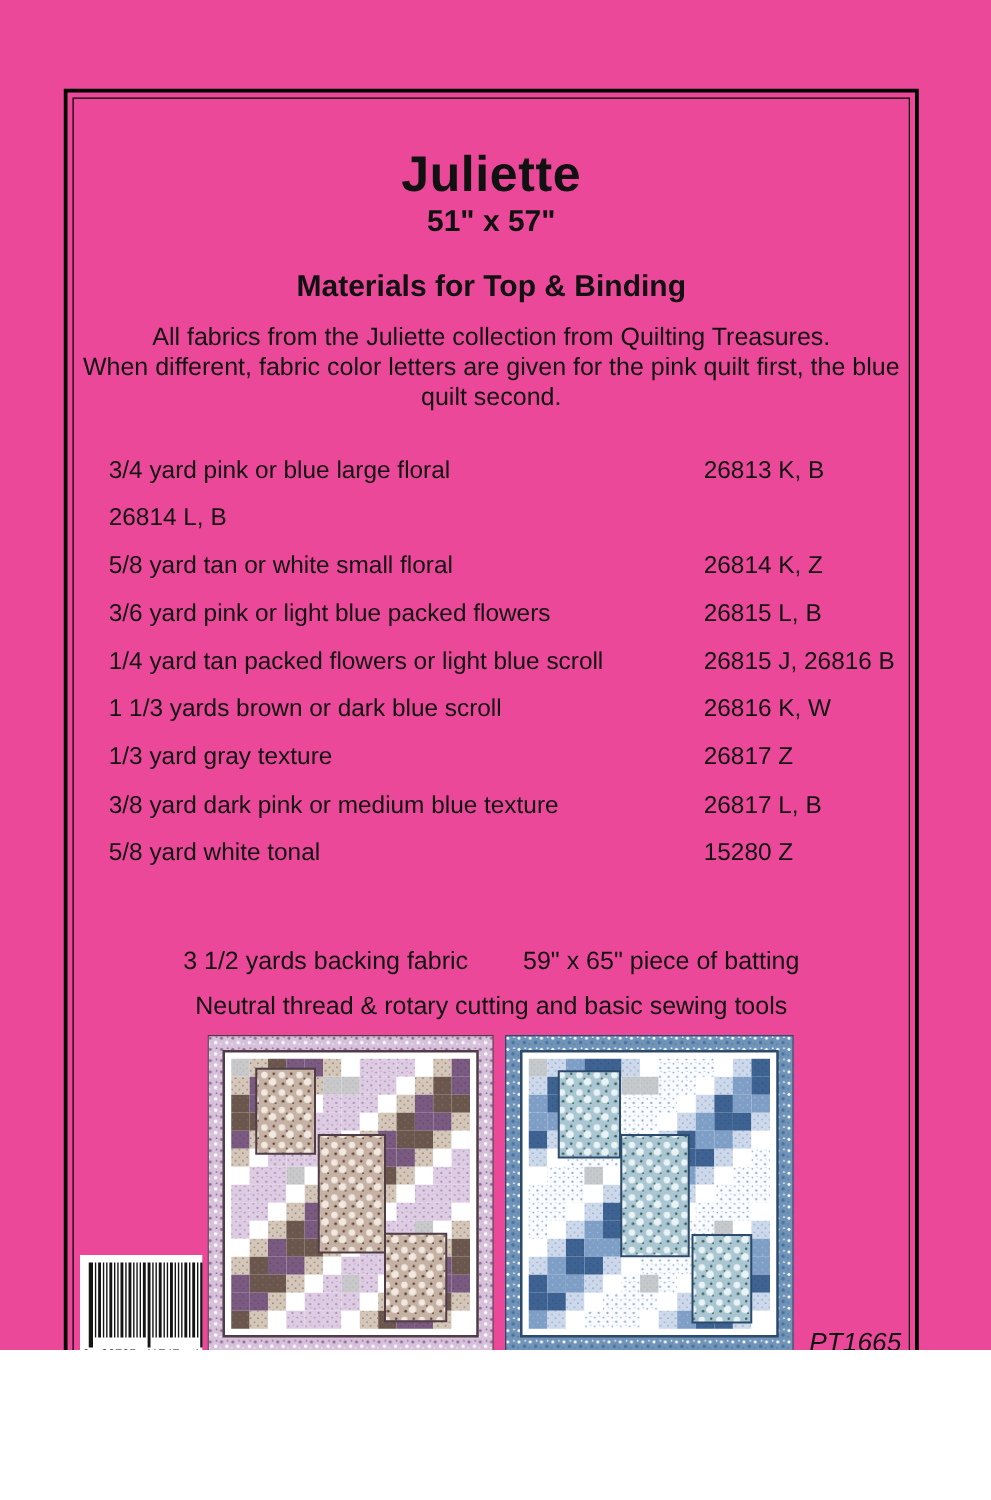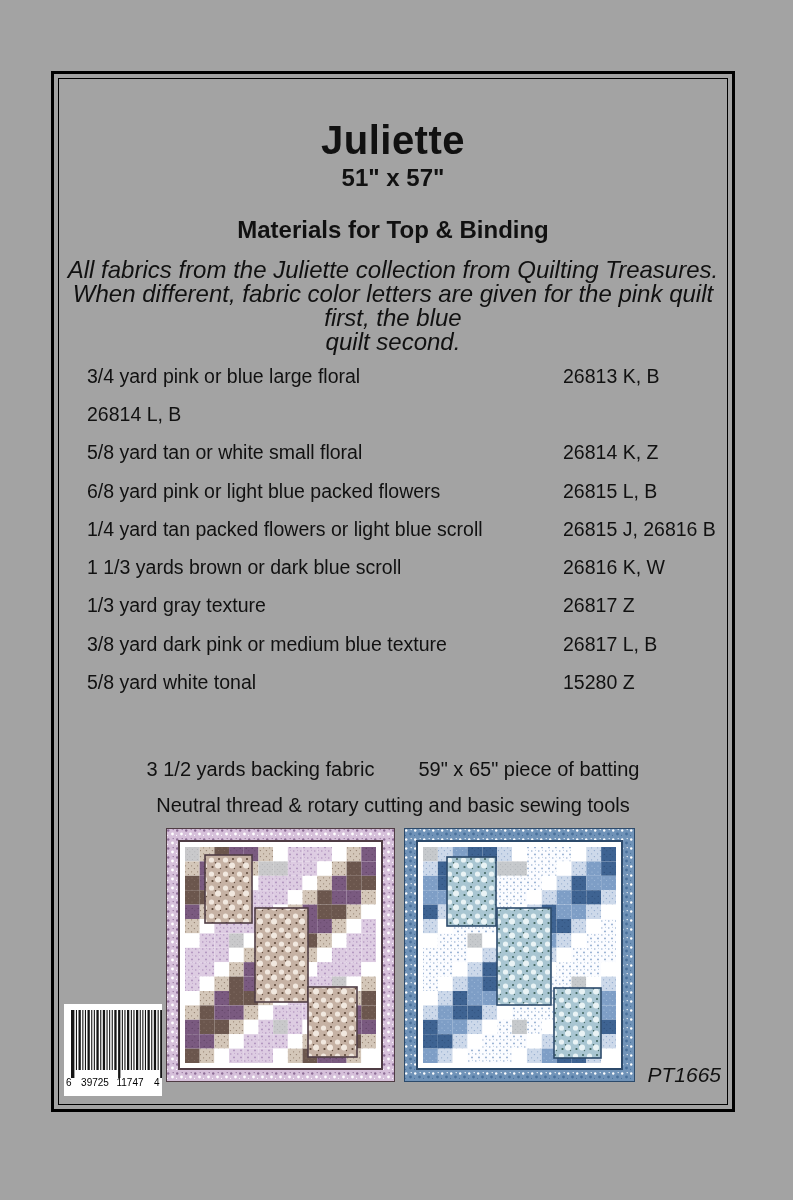--- a/index.html
+++ b/index.html
@@ -1,33 +1,33 @@
 <!DOCTYPE html>
 <html><head>
 <meta charset="utf-8">
 <style>
   html,body{margin:0;padding:0;background:#ffffff;}
   .page{
-    position:relative;width:793px;height:1200px;background:#a3a3a3;
+    position:relative;width:793px;height:1080px;background:#ec4899;
     font-family:"Liberation Sans", sans-serif;color:#111;overflow:hidden;
   }
   .frame-outer{
     position:absolute;left:51px;top:71px;width:678px;height:1035px;
     border:3px solid #000;
   }
   .frame-inner{
     position:absolute;left:4px;top:4px;right:4px;bottom:4px;
     border:1.5px solid #000;
   }
   .content{position:absolute;left:51px;top:0;width:684px;height:1200px;}
   .centered{position:absolute;left:0;right:0;text-align:center;}
   .title{top:118px;font-size:40px;font-weight:bold;letter-spacing:0.5px;}
   .qsize{top:164px;font-size:24px;font-weight:bold;}
   .mat-heading{top:216px;font-size:24px;font-weight:bold;}
-  .intro{top:258px;font-size:24px;font-style:italic;line-height:24px;}
+  .intro{top:258px;font-size:20px;line-height:24px;}
   .materials-list{position:absolute;left:36px;top:357px;width:648px;}
   .mrow{display:flex;height:38.3px;align-items:center;font-size:19.5px;}
   .mitem{flex:1;white-space:nowrap;text-align:left;}
   .mcode{width:172px;white-space:nowrap;text-align:left;}
   .other-heading{top:712px;font-size:23px;font-weight:bold;}
   .other-line1{top:758px;font-size:20px;display:flex;justify-content:center;gap:44px;}
   .other-line2{top:794px;font-size:20px;}
   .quilt{position:absolute;top:828px;}
   .quilt svg{display:block;}
   .pink-quilt{left:115px;}
@@ -60,21 +60,21 @@
           <div class="mcode">26813 K, B</div>
         </div>
         <div class="mrow">
           <div class="mcode">26814 L, B</div>
         </div>
         <div class="mrow">
           <div class="mitem">5/8 yard tan or white small floral</div>
           <div class="mcode">26814 K, Z</div>
         </div>
         <div class="mrow">
-          <div class="mitem">6/8 yard pink or light blue packed flowers</div>
+          <div class="mitem">3/6 yard pink or light blue packed flowers</div>
           <div class="mcode">26815 L, B</div>
         </div>
         <div class="mrow">
           <div class="mitem">1/4 yard tan packed flowers or light blue scroll</div>
           <div class="mcode">26815 J, 26816 B</div>
         </div>
         <div class="mrow">
           <div class="mitem">1 1/3 yards brown or dark blue scroll</div>
           <div class="mcode">26816 K, W</div>
         </div>

